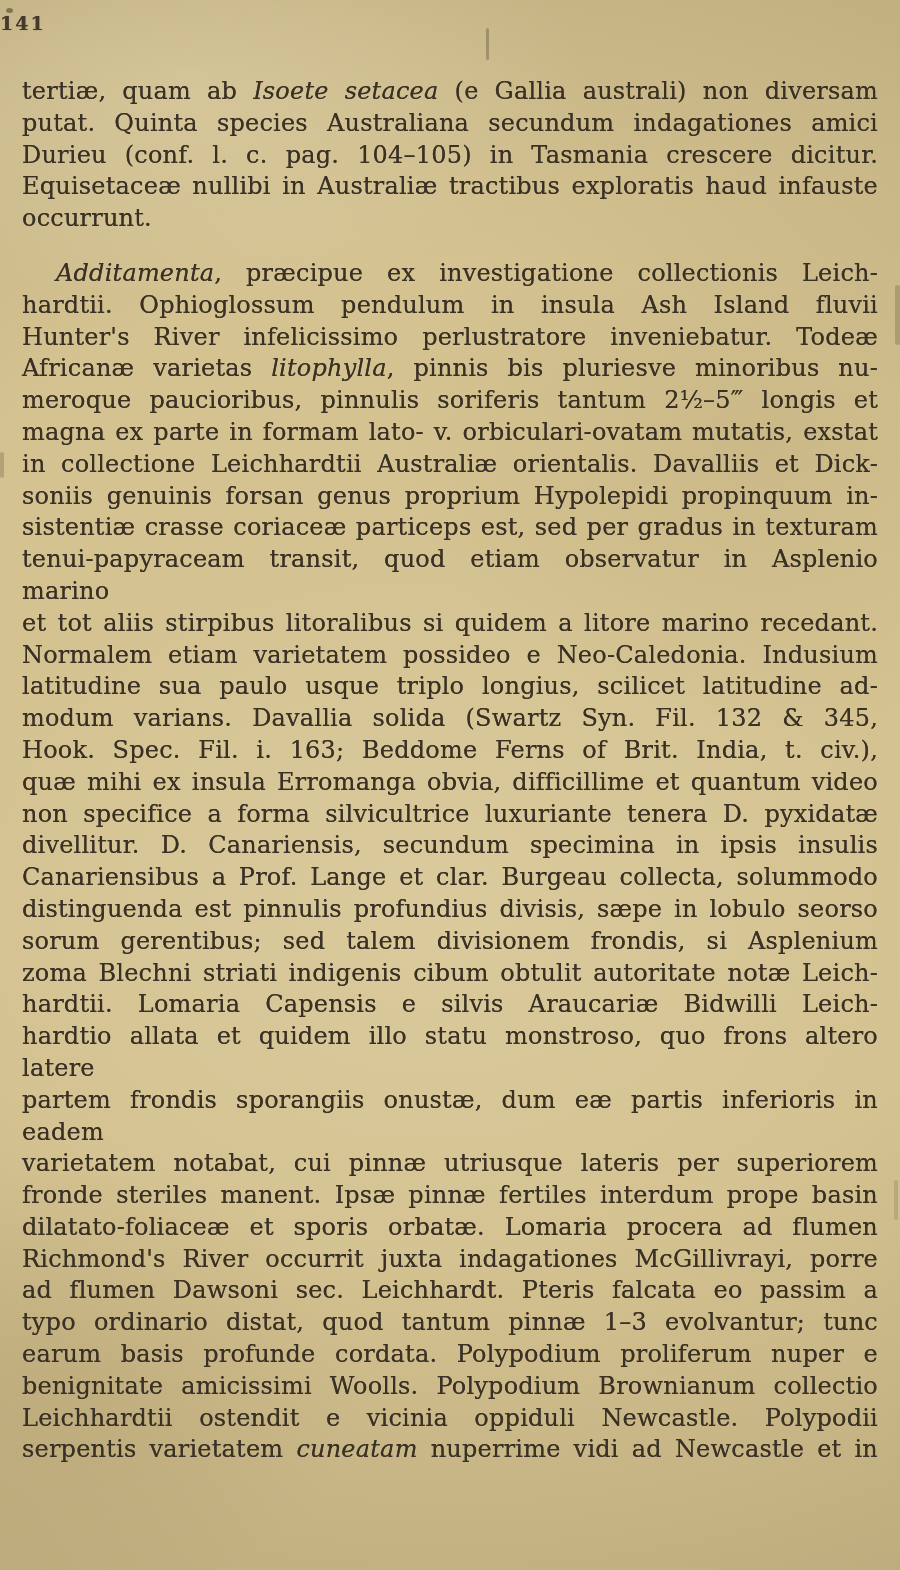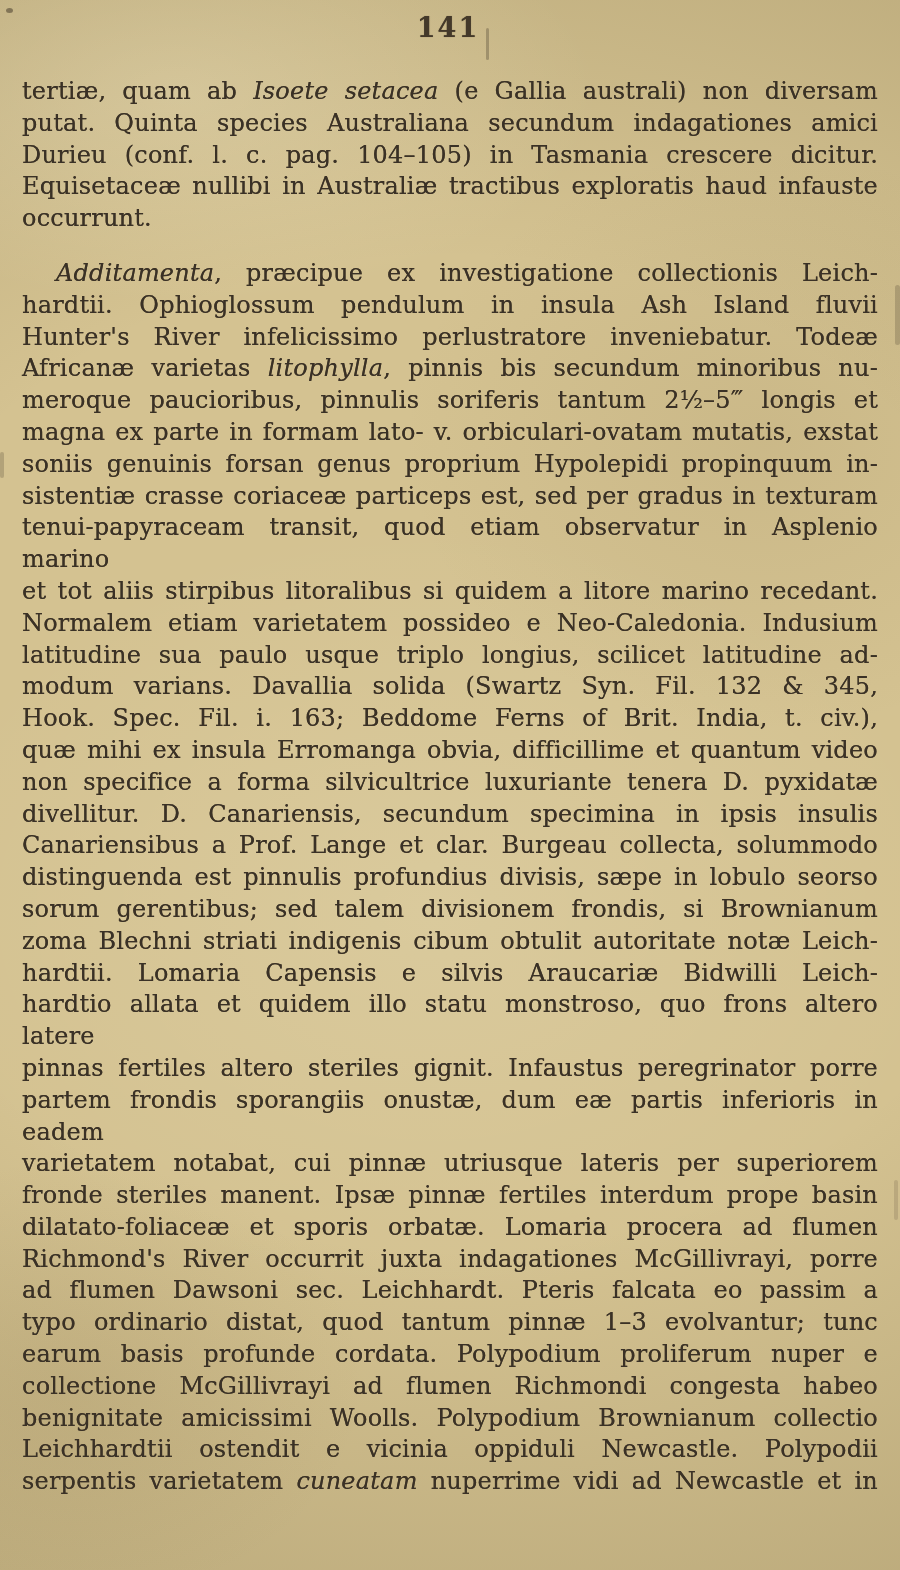--- a/index.html
+++ b/index.html
@@ -23,22 +23,22 @@
       radial-gradient(ellipse 420px 320px at 8% 88%, rgba(110,90,50,0.10), transparent 70%),
       radial-gradient(ellipse 1100px 900px at 50% 48%, rgba(0,0,0,0) 55%, rgba(100,85,45,0.20) 100%),
       #d4c291;
     color: #3a3126;
   }
   .page-number {
     position: absolute;
     top: 12px;
     left: 0;
     right: 4px;
-    text-align: center;
-    font-size: 27px;
+    text-align: left;
+    font-size: 19px;
     font-weight: bold;
     letter-spacing: 2px;
     color: #44392a;
     text-shadow: 0 0 0.7px rgba(55,45,30,0.75);
   }
   .text-block {
     position: absolute;
     top: 76px;
     left: 22px;
     right: 22px;
@@ -87,48 +87,47 @@
         <div class="line"><span>tertiæ, quam ab </span><span class="it">Isoete setacea</span><span> (e Gallia australi) non diversam</span></div>
         <div class="line"><span>putat.  Quinta species Australiana secundum indagationes amici</span></div>
         <div class="line"><span>Durieu (conf. l. c. pag. 104–105) in Tasmania crescere dicitur.</span></div>
         <div class="line"><span>Equisetaceæ nullibi in Australiæ tractibus exploratis haud infauste</span></div>
         <div class="line align-left"><span>occurrunt.</span></div>
       </div>
       <div class="paragraph">
         <div class="line indent"><span class="it">Additamenta</span><span>, præcipue ex investigatione collectionis Leich-</span></div>
         <div class="line"><span>hardtii.  Ophioglossum pendulum in insula Ash Island fluvii</span></div>
         <div class="line"><span>Hunter's River infelicissimo perlustratore inveniebatur.  Todeæ</span></div>
-        <div class="line"><span>Africanæ varietas </span><span class="it">litophylla</span><span>, pinnis bis secundum minoribus nu-</span></div>
+        <div class="line"><span>Africanæ varietas </span><span class="it">litophylla</span><span>, pinnis bis pluriesve minoribus nu-</span></div>
         <div class="line"><span>meroque paucioribus, pinnulis soriferis tantum 2½–5‴ longis et</span></div>
         <div class="line"><span>magna ex parte in formam lato- v. orbiculari-ovatam mutatis, exstat</span></div>
+        <div class="line"><span>in collectione Leichhardtii Australiæ orientalis.  Davalliis et Dick-</span></div>
         <div class="line"><span>soniis genuinis forsan genus proprium Hypolepidi propinquum in-</span></div>
         <div class="line"><span>sistentiæ crasse coriaceæ particeps est, sed per gradus in texturam</span></div>
         <div class="line"><span>tenui-papyraceam transit, quod etiam observatur in Asplenio marino</span></div>
         <div class="line"><span>et tot aliis stirpibus litoralibus si quidem a litore marino recedant.</span></div>
         <div class="line"><span>Normalem etiam varietatem possideo e Neo-Caledonia.  Indusium</span></div>
         <div class="line"><span>latitudine sua paulo usque triplo longius, scilicet latitudine ad-</span></div>
         <div class="line"><span>modum varians.  Davallia solida (Swartz Syn. Fil. 132 &amp; 345,</span></div>
         <div class="line"><span>Hook. Spec. Fil. i. 163;  Beddome Ferns of Brit. India, t. civ.),</span></div>
         <div class="line"><span>quæ mihi ex insula Erromanga obvia, difficillime et quantum video</span></div>
         <div class="line"><span>non specifice a forma silvicultrice luxuriante tenera D. pyxidatæ</span></div>
         <div class="line"><span>divellitur.  D. Canariensis, secundum specimina in ipsis insulis</span></div>
         <div class="line"><span>Canariensibus a Prof. Lange et clar. Burgeau collecta, solummodo</span></div>
         <div class="line"><span>distinguenda est pinnulis profundius divisis, sæpe in lobulo seorso</span></div>
-        <div class="line"><span>sorum gerentibus; sed talem divisionem frondis, si Brownianum</span></div>
+        <div class="line"><span>sorum gerentibus; sed talem divisionem frondis, si Asplenium</span></div>
         <div class="line"><span>zoma Blechni striati indigenis cibum obtulit autoritate notæ Leich-</span></div>
         <div class="line"><span>hardtii.  Lomaria Capensis e silvis Araucariæ Bidwilli Leich-</span></div>
         <div class="line"><span>hardtio allata et quidem illo statu monstroso, quo frons altero latere</span></div>
-        <div class="line"><span>pinnas fertiles altero steriles gignit.  Infaustus peregrinator porre</span></div>
         <div class="line"><span>partem frondis sporangiis onustæ, dum eæ partis inferioris in eadem</span></div>
         <div class="line"><span>varietatem notabat, cui pinnæ utriusque lateris per superiorem</span></div>
         <div class="line"><span>fronde steriles manent.  Ipsæ pinnæ fertiles interdum prope basin</span></div>
         <div class="line"><span>dilatato-foliaceæ et sporis orbatæ.  Lomaria procera ad flumen</span></div>
         <div class="line"><span>Richmond's River occurrit juxta indagationes McGillivrayi, porre</span></div>
         <div class="line"><span>ad flumen Dawsoni sec. Leichhardt.  Pteris falcata eo passim a</span></div>
         <div class="line"><span>typo ordinario distat, quod tantum pinnæ 1–3 evolvantur; tunc</span></div>
         <div class="line"><span>earum basis profunde cordata.  Polypodium proliferum nuper e</span></div>
-        <div class="line"><span>collectione McGillivrayi ad flumen Richmondi congesta habeo</span></div>
         <div class="line"><span>benignitate amicissimi Woolls.  Polypodium Brownianum collectio</span></div>
         <div class="line"><span>Leichhardtii ostendit e vicinia oppiduli Newcastle.  Polypodii</span></div>
         <div class="line"><span>serpentis varietatem </span><span class="it">cuneatam</span><span> nuperrime vidi ad Newcastle et in</span></div>
       </div>
     </div>
 </div>
 
 </body></html>

